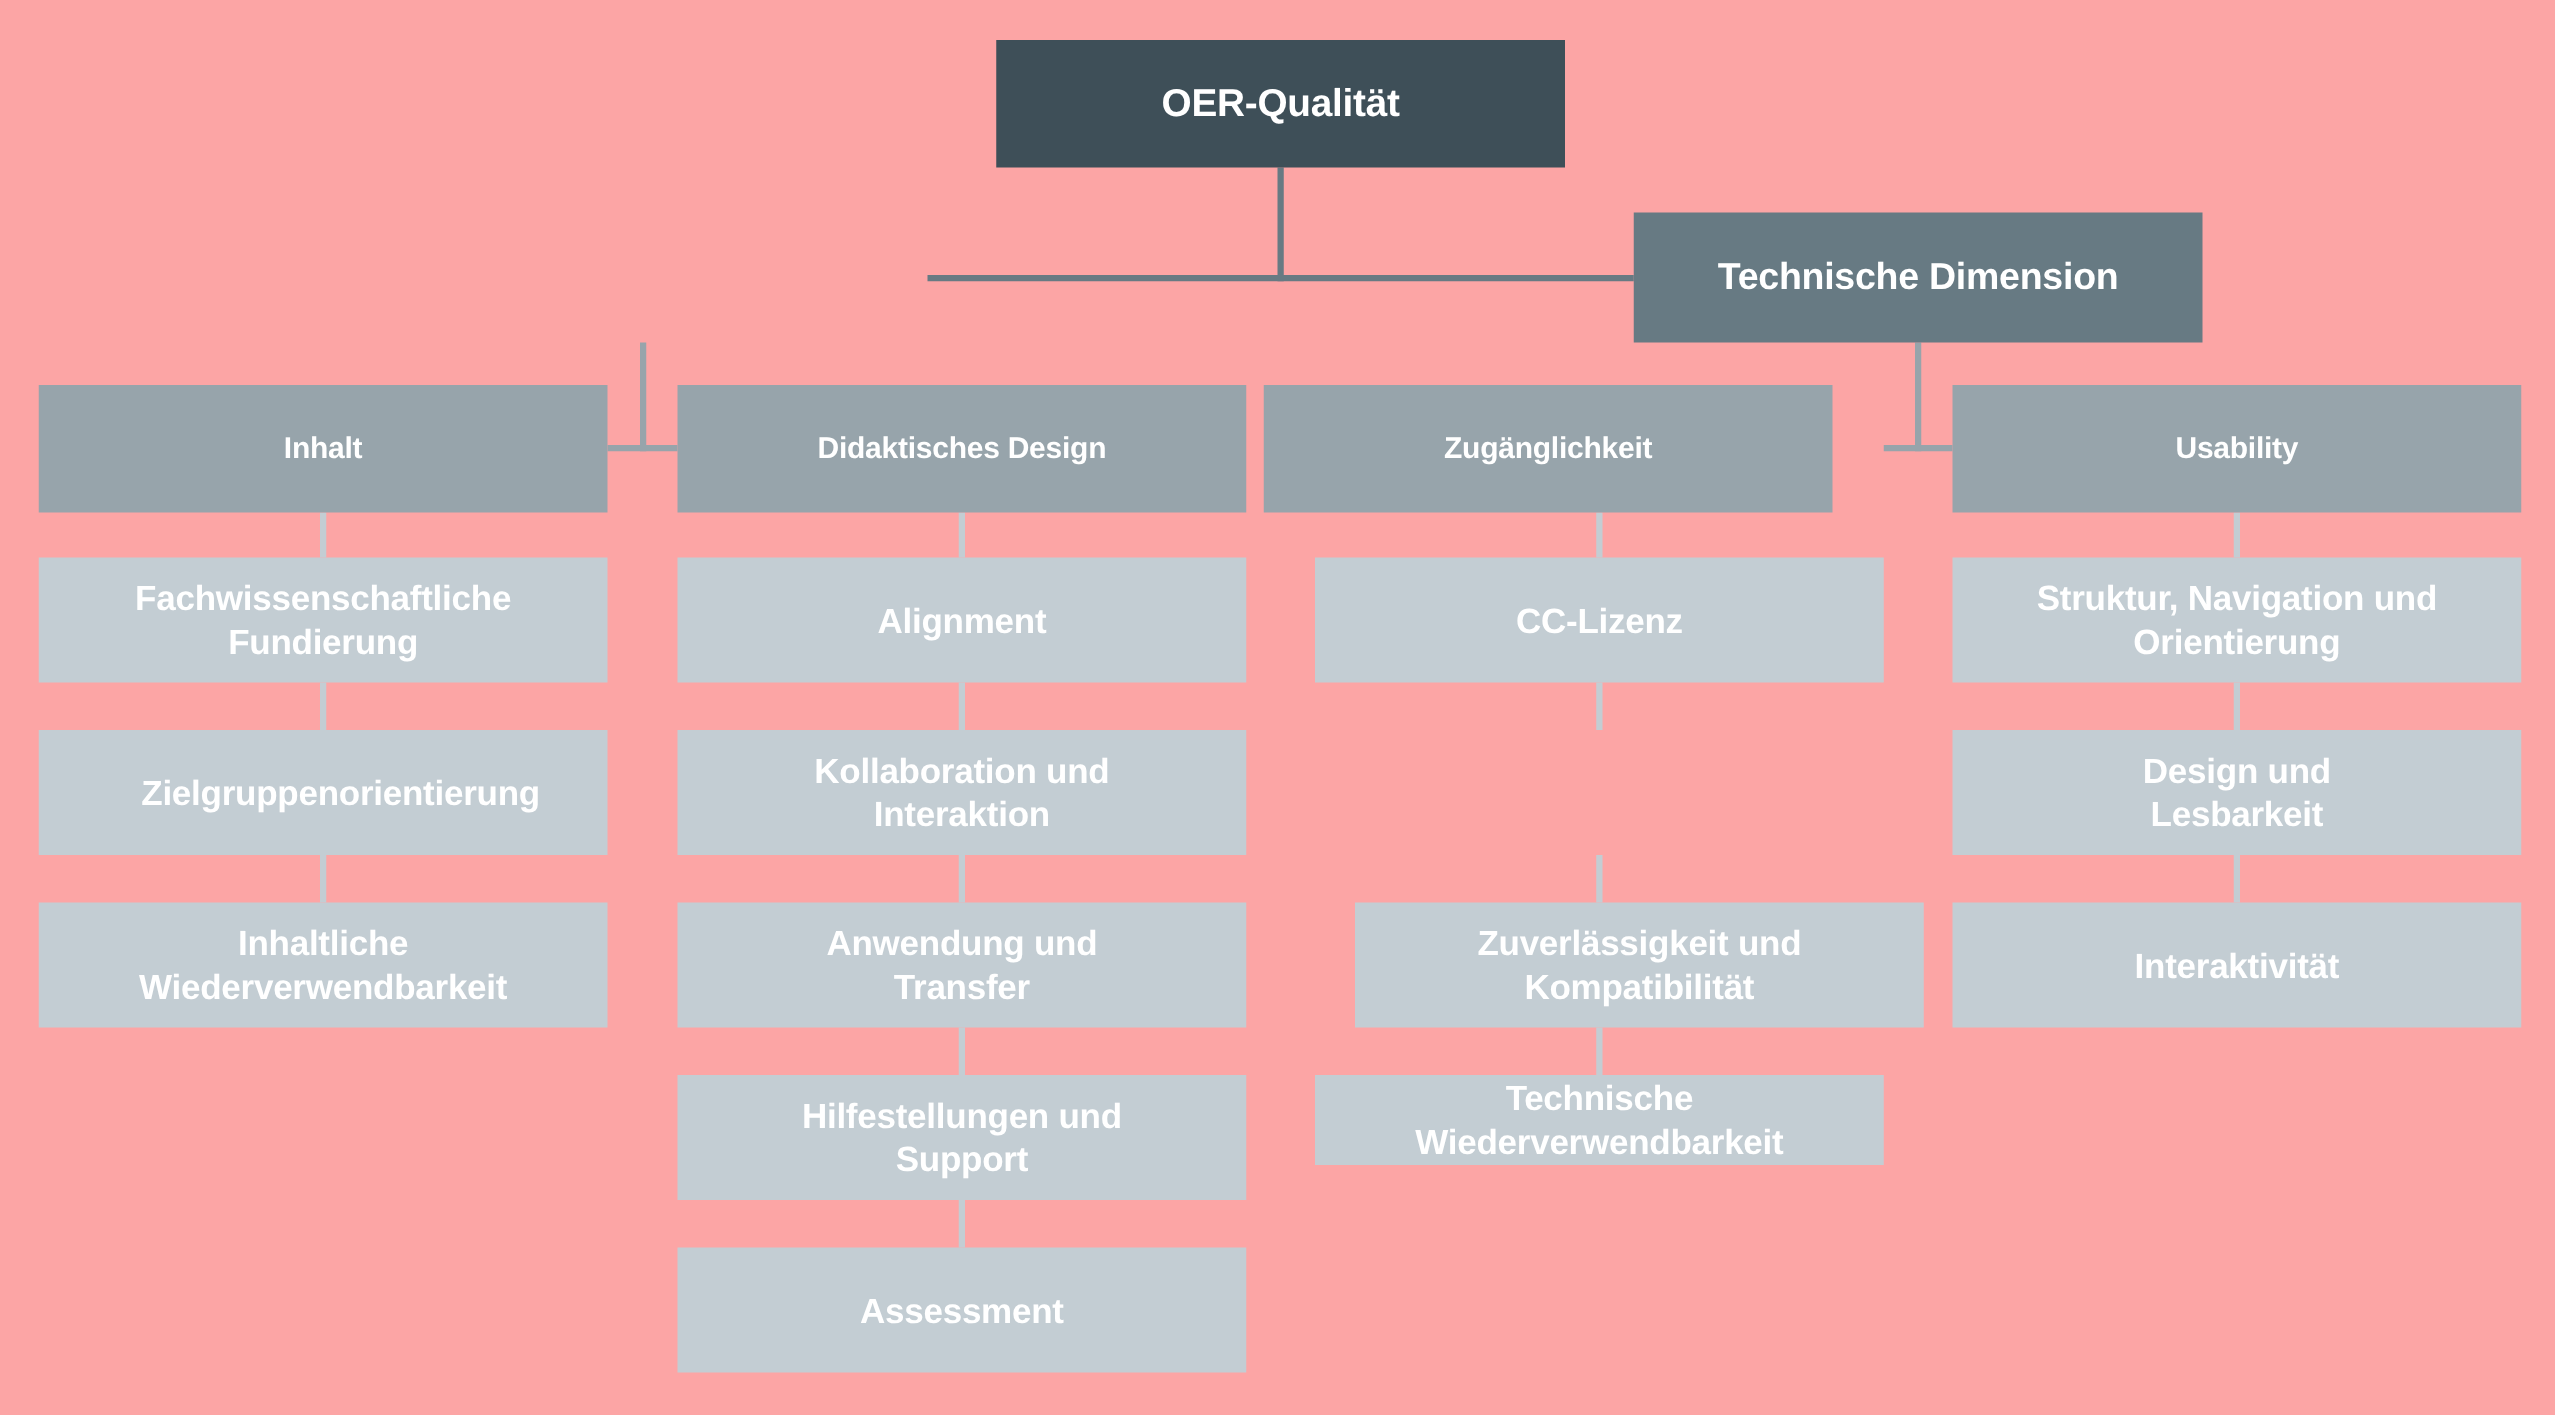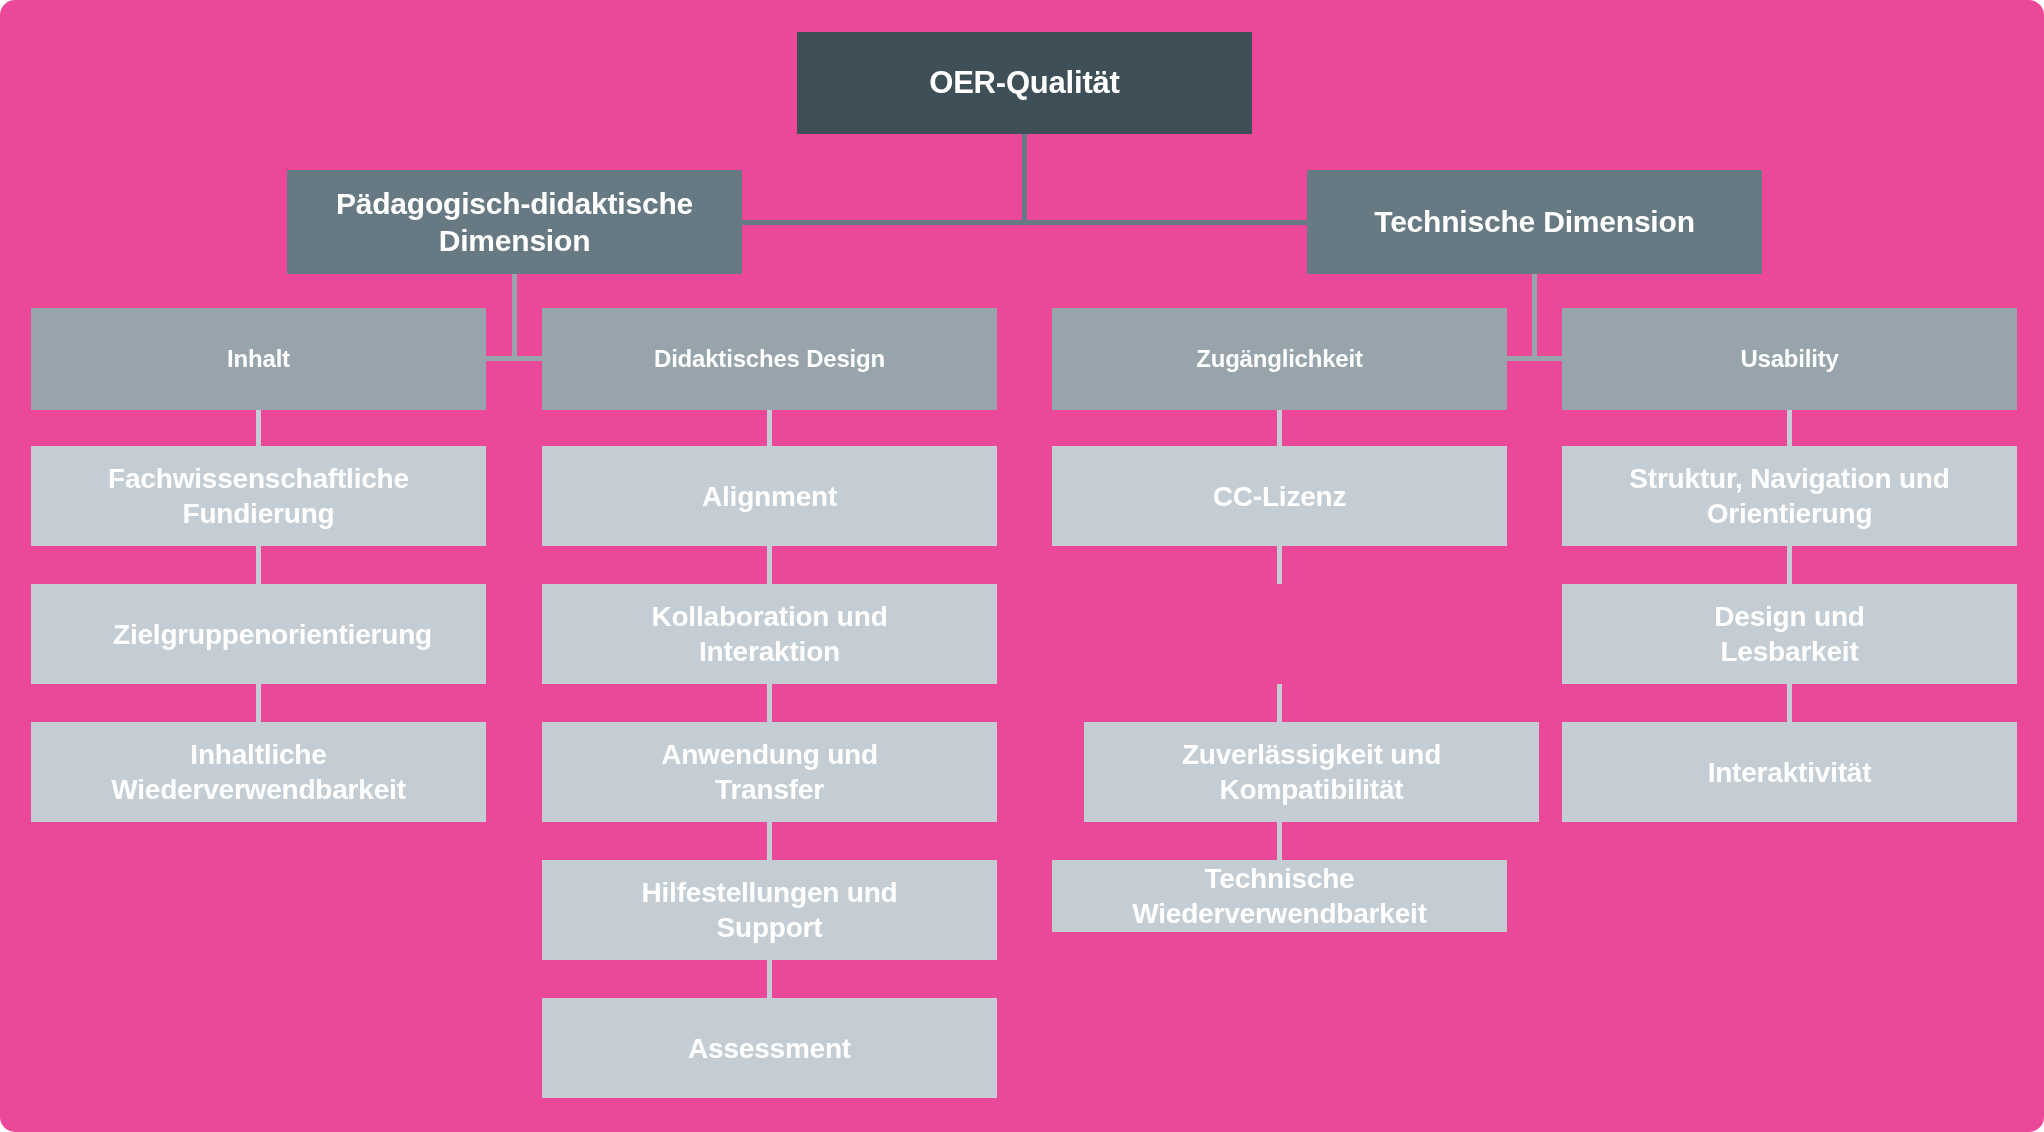--- a/index.html
+++ b/index.html
@@ -4,24 +4,23 @@
 <style>
   html, body {
     margin: 0;
     padding: 0;
     background: #ffffff;
   }
   .canvas {
     position: relative;
     width: 2044px;
     height: 1132px;
-    background: #ec4899;
+    background: #fca5a5;
     font-family: "Liberation Sans", "DejaVu Sans", sans-serif;
     overflow: hidden;
-    border-radius: 15px;
   }
   .box {
     position: absolute;
     display: flex;
     align-items: center;
     justify-content: center;
     text-align: center;
     color: #ffffff;
     font-weight: 700;
     white-space: pre-line;
@@ -69,27 +68,25 @@
   <div class="conn conn-c" style="left:1277px; top:546px; width:5px; height:38px;"></div>
   <div class="conn conn-c" style="left:1277px; top:684px; width:5px; height:38px;"></div>
   <div class="conn conn-c" style="left:1277px; top:822px; width:5px; height:38px;"></div>
 
   <div class="conn conn-c" style="left:1787px; top:410px; width:5px; height:36px;"></div>
   <div class="conn conn-c" style="left:1787px; top:546px; width:5px; height:38px;"></div>
   <div class="conn conn-c" style="left:1787px; top:684px; width:5px; height:38px;"></div>
 
   <div class="box l1" style="left:797px; top:32px; width:455px; height:102px;">OER-Qualität</div>
 
-  <div class="box l2" style="left:287px; top:170px; width:455px; height:104px;">Pädagogisch-didaktische
-Dimension</div>
   <div class="box l2" style="left:1307px; top:170px; width:455px; height:104px;">Technische Dimension</div>
 
   <div class="box l3" style="left:31px; top:308px; width:455px; height:102px;">Inhalt</div>
   <div class="box l3" style="left:542px; top:308px; width:455px; height:102px;">Didaktisches Design</div>
-  <div class="box l3" style="left:1052px; top:308px; width:455px; height:102px;">Zugänglichkeit</div>
+  <div class="box l3" style="left:1011px; top:308px; width:455px; height:102px;">Zugänglichkeit</div>
   <div class="box l3" style="left:1562px; top:308px; width:455px; height:102px;">Usability</div>
 
   <div class="box l4" style="left:31px; top:446px; width:455px; height:100px;">Fachwissenschaftliche
 Fundierung</div>
   <div class="box l4" style="left:31px; top:584px; width:455px; height:100px;padding-left:38px;">Zielgruppenorientierung</div>
   <div class="box l4" style="left:31px; top:722px; width:455px; height:100px;">Inhaltliche
 Wiederverwendbarkeit</div>
 
   <div class="box l4" style="left:542px; top:446px; width:455px; height:100px;">Alignment</div>
   <div class="box l4" style="left:542px; top:584px; width:455px; height:100px;">Kollaboration und

